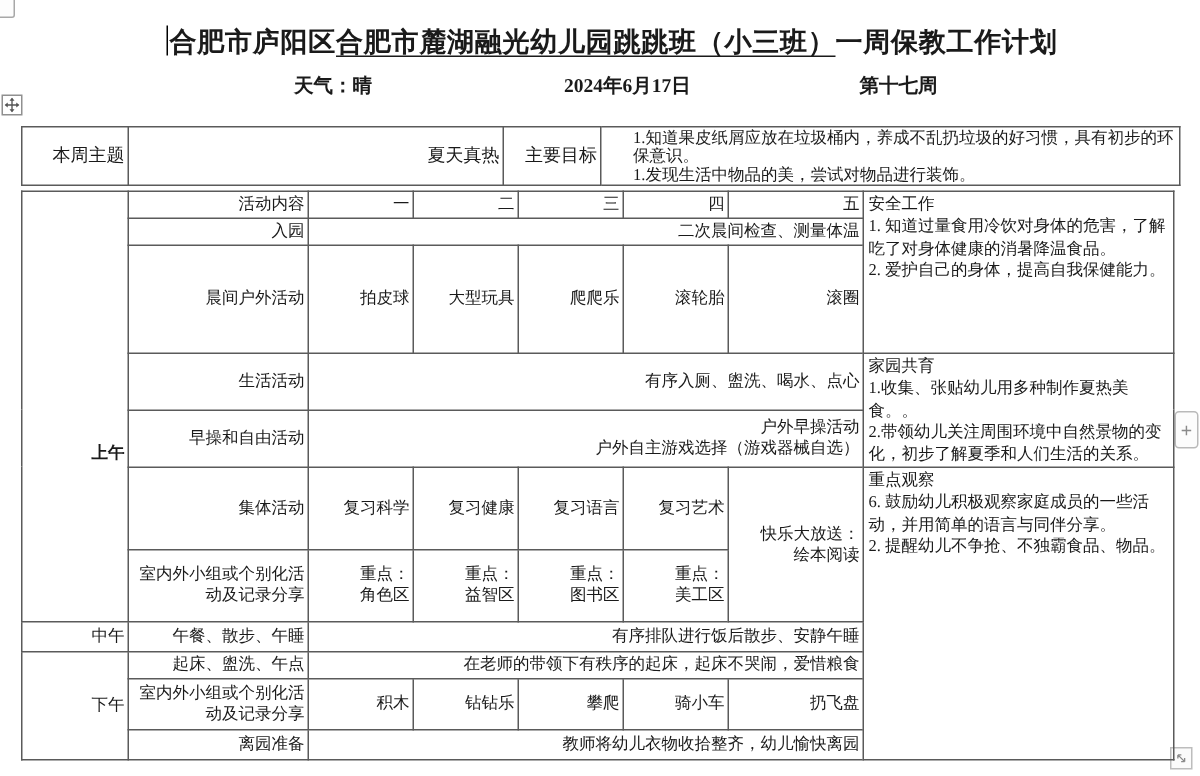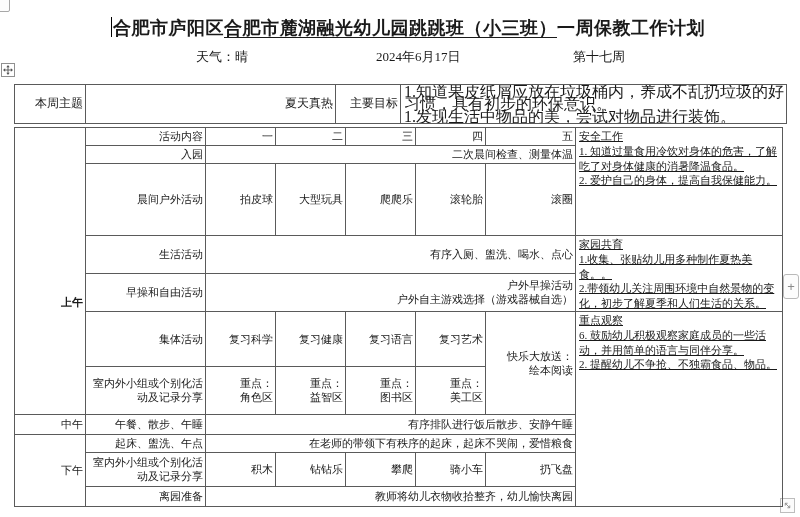--- a/index.html
+++ b/index.html
@@ -16,36 +16,36 @@
     border: 1px solid #b9b9b9; border-radius: 3px; background: #fcfcfc; color: #8a8a8a;
     font-size: 13px; line-height: 23px; text-align: center; font-family: "Liberation Sans", sans-serif; }
   .resize-handle { position: absolute; left: 780px; top: 498px; width: 15px; height: 15px;
     border: 1px solid #bdbdbd; background: #fbfbfb; display: flex; align-items: center; justify-content: center; }
 
   
   .title-row { position: absolute; top: 16px; left: 0; width: 800px; text-align: center;
     font-size: 18px; font-weight: bold; white-space: nowrap; letter-spacing: 0.5px; padding-left: 16px; }
   .caret { display: inline-block; width: 1px; height: 20px; background: #000; vertical-align: -3px; margin-right: 1px; }
   .u { text-decoration: underline; text-underline-offset: 3px; }
-  .meta { position: absolute; top: 48px; font-size: 13px; font-weight: normal; white-space: nowrap; }
+  .meta { position: absolute; top: 48px; font-size: 13px; font-weight: bold; white-space: nowrap; }
   .meta-weather { left: 196px; }
   .meta-date { left: 376px; }
   .meta-week { left: 573px; }
 
   
   table { border-collapse: collapse; table-layout: fixed; }
   td { border: 1px solid #5a5a5a; text-align: right; vertical-align: middle;
        font-size: 11px; line-height: 1.3; padding: 0 2px; overflow: hidden; }
   .theme-table { position: absolute; left: 14px; top: 84px; border: 1.5px solid #2a2a2a; }
   .main-table  { position: absolute; left: 14px; top: 127px; border: 1.5px solid #2a2a2a; }
-  .goal-cell { text-align: left; vertical-align: top; font-size: 16px; line-height: 12.4px; padding: 1px 2px 0 3px; }
+  .goal-cell { text-align: left; vertical-align: top; font-size: 11px; line-height: 12.4px; padding: 1px 2px 0 21px; }
   .pre { white-space: pre-line; }
   .period-morning-cell { vertical-align: middle; padding-top: 62px; font-weight: bold; }
   .notes { text-align: left; vertical-align: top; padding: 1px 4px 0 3px; line-height: 14.8px; }
-  .notes div { margin: 0; text-decoration: underline; }
+  .notes div { margin: 0; }
 </style>
 </head>
 <body>
 
 <div id="page">
 
   <div class="corner-fragment"></div>
 
   <div class="move-handle">
     <svg width="10" height="10" viewBox="0 0 12 12">

